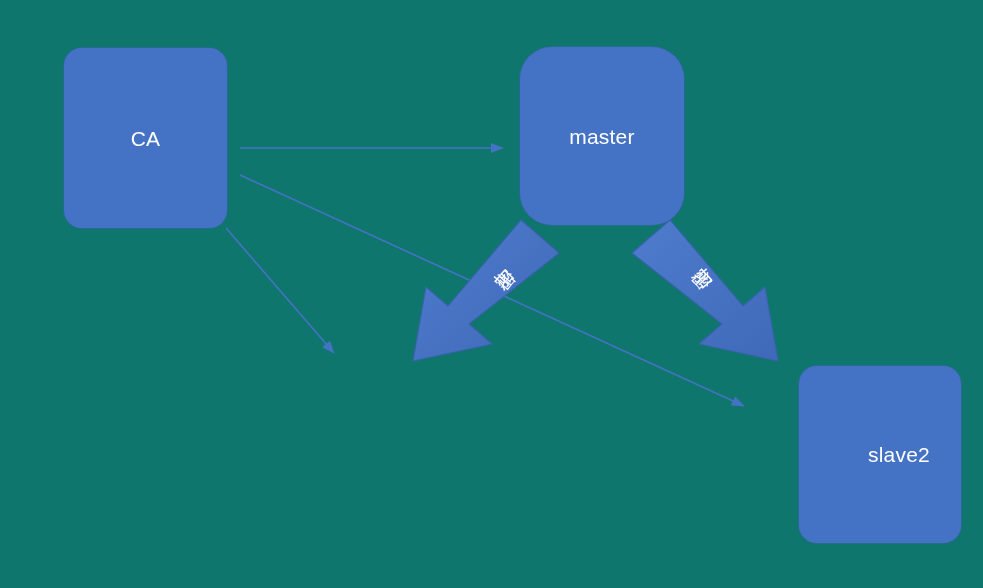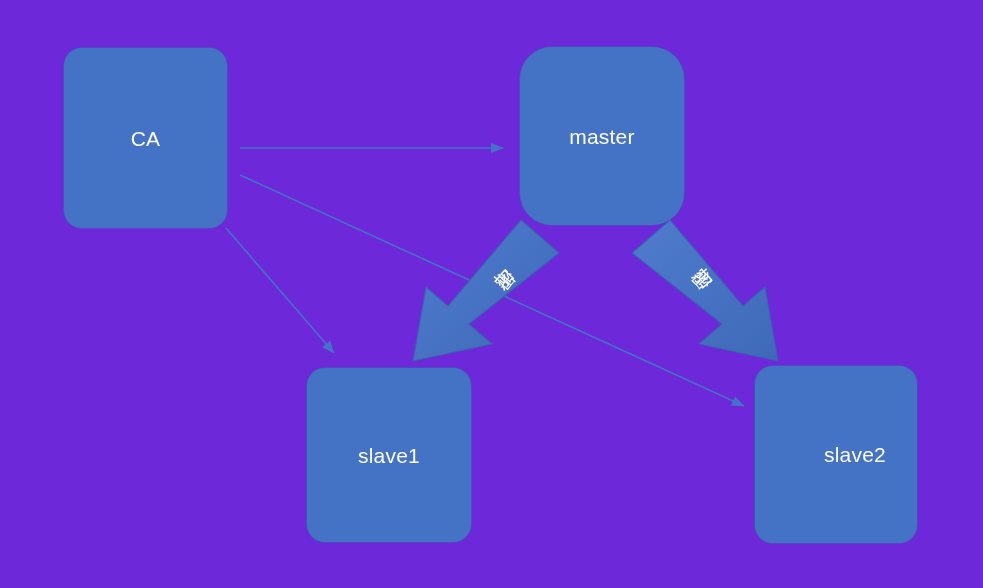--- a/index.html
+++ b/index.html
@@ -7,42 +7,42 @@
     padding: 0;
     background: #ffffff;
   }
   body {
     font-family: "Liberation Sans", sans-serif;
   }
   #canvas {
     position: relative;
     width: 983px;
     height: 588px;
-    background: #6d28d9;
+    background: #0f766e;
     overflow: hidden;
   }
   .node {
     position: absolute;
     box-sizing: border-box;
     background: #4472c4;
     border-radius: 18px;
     display: flex;
     align-items: center;
     justify-content: center;
     color: #ffffff;
     font-size: 21px;
     font-family: "Liberation Sans", sans-serif;
     letter-spacing: 0.2px;
     line-height: 1;
     box-shadow: 0 0 0 0.6px #3a62ae;
   }
   #node-ca    { left: 64px;  top: 48px;  width: 163px; height: 180px; }
   #node-master{ left: 520px; top: 47px;  width: 164px; height: 178px; border-radius: 32px; }
   #node-slave1{ left: 307px; top: 368px; width: 164px; height: 174px; }
-  #node-slave2{ left: 755px; top: 366px; width: 162px; height: 177px; padding-left: 38px; }
+  #node-slave2{ left: 799px; top: 366px; width: 162px; height: 177px; padding-left: 38px; }
 
   #edges {
     position: absolute;
     left: 0;
     top: 0;
     width: 983px;
     height: 588px;
     pointer-events: none;
   }
   .arrow-label {
@@ -108,23 +108,20 @@
   </svg>
 
   <div class="node" id="node-ca">
     <span>CA</span>
   </div>
 
   <div class="node" id="node-master">
     <span>master</span>
   </div>
 
-  <div class="node" id="node-slave1">
-    <span>slave1</span>
-  </div>
 
   <div class="node" id="node-slave2">
     <span>slave2</span>
   </div>
 
   <div class="arrow-label" id="label-enc-left">加密</div>
 
   <div class="arrow-label" id="label-enc-right">加密</div>
 
 </div>

